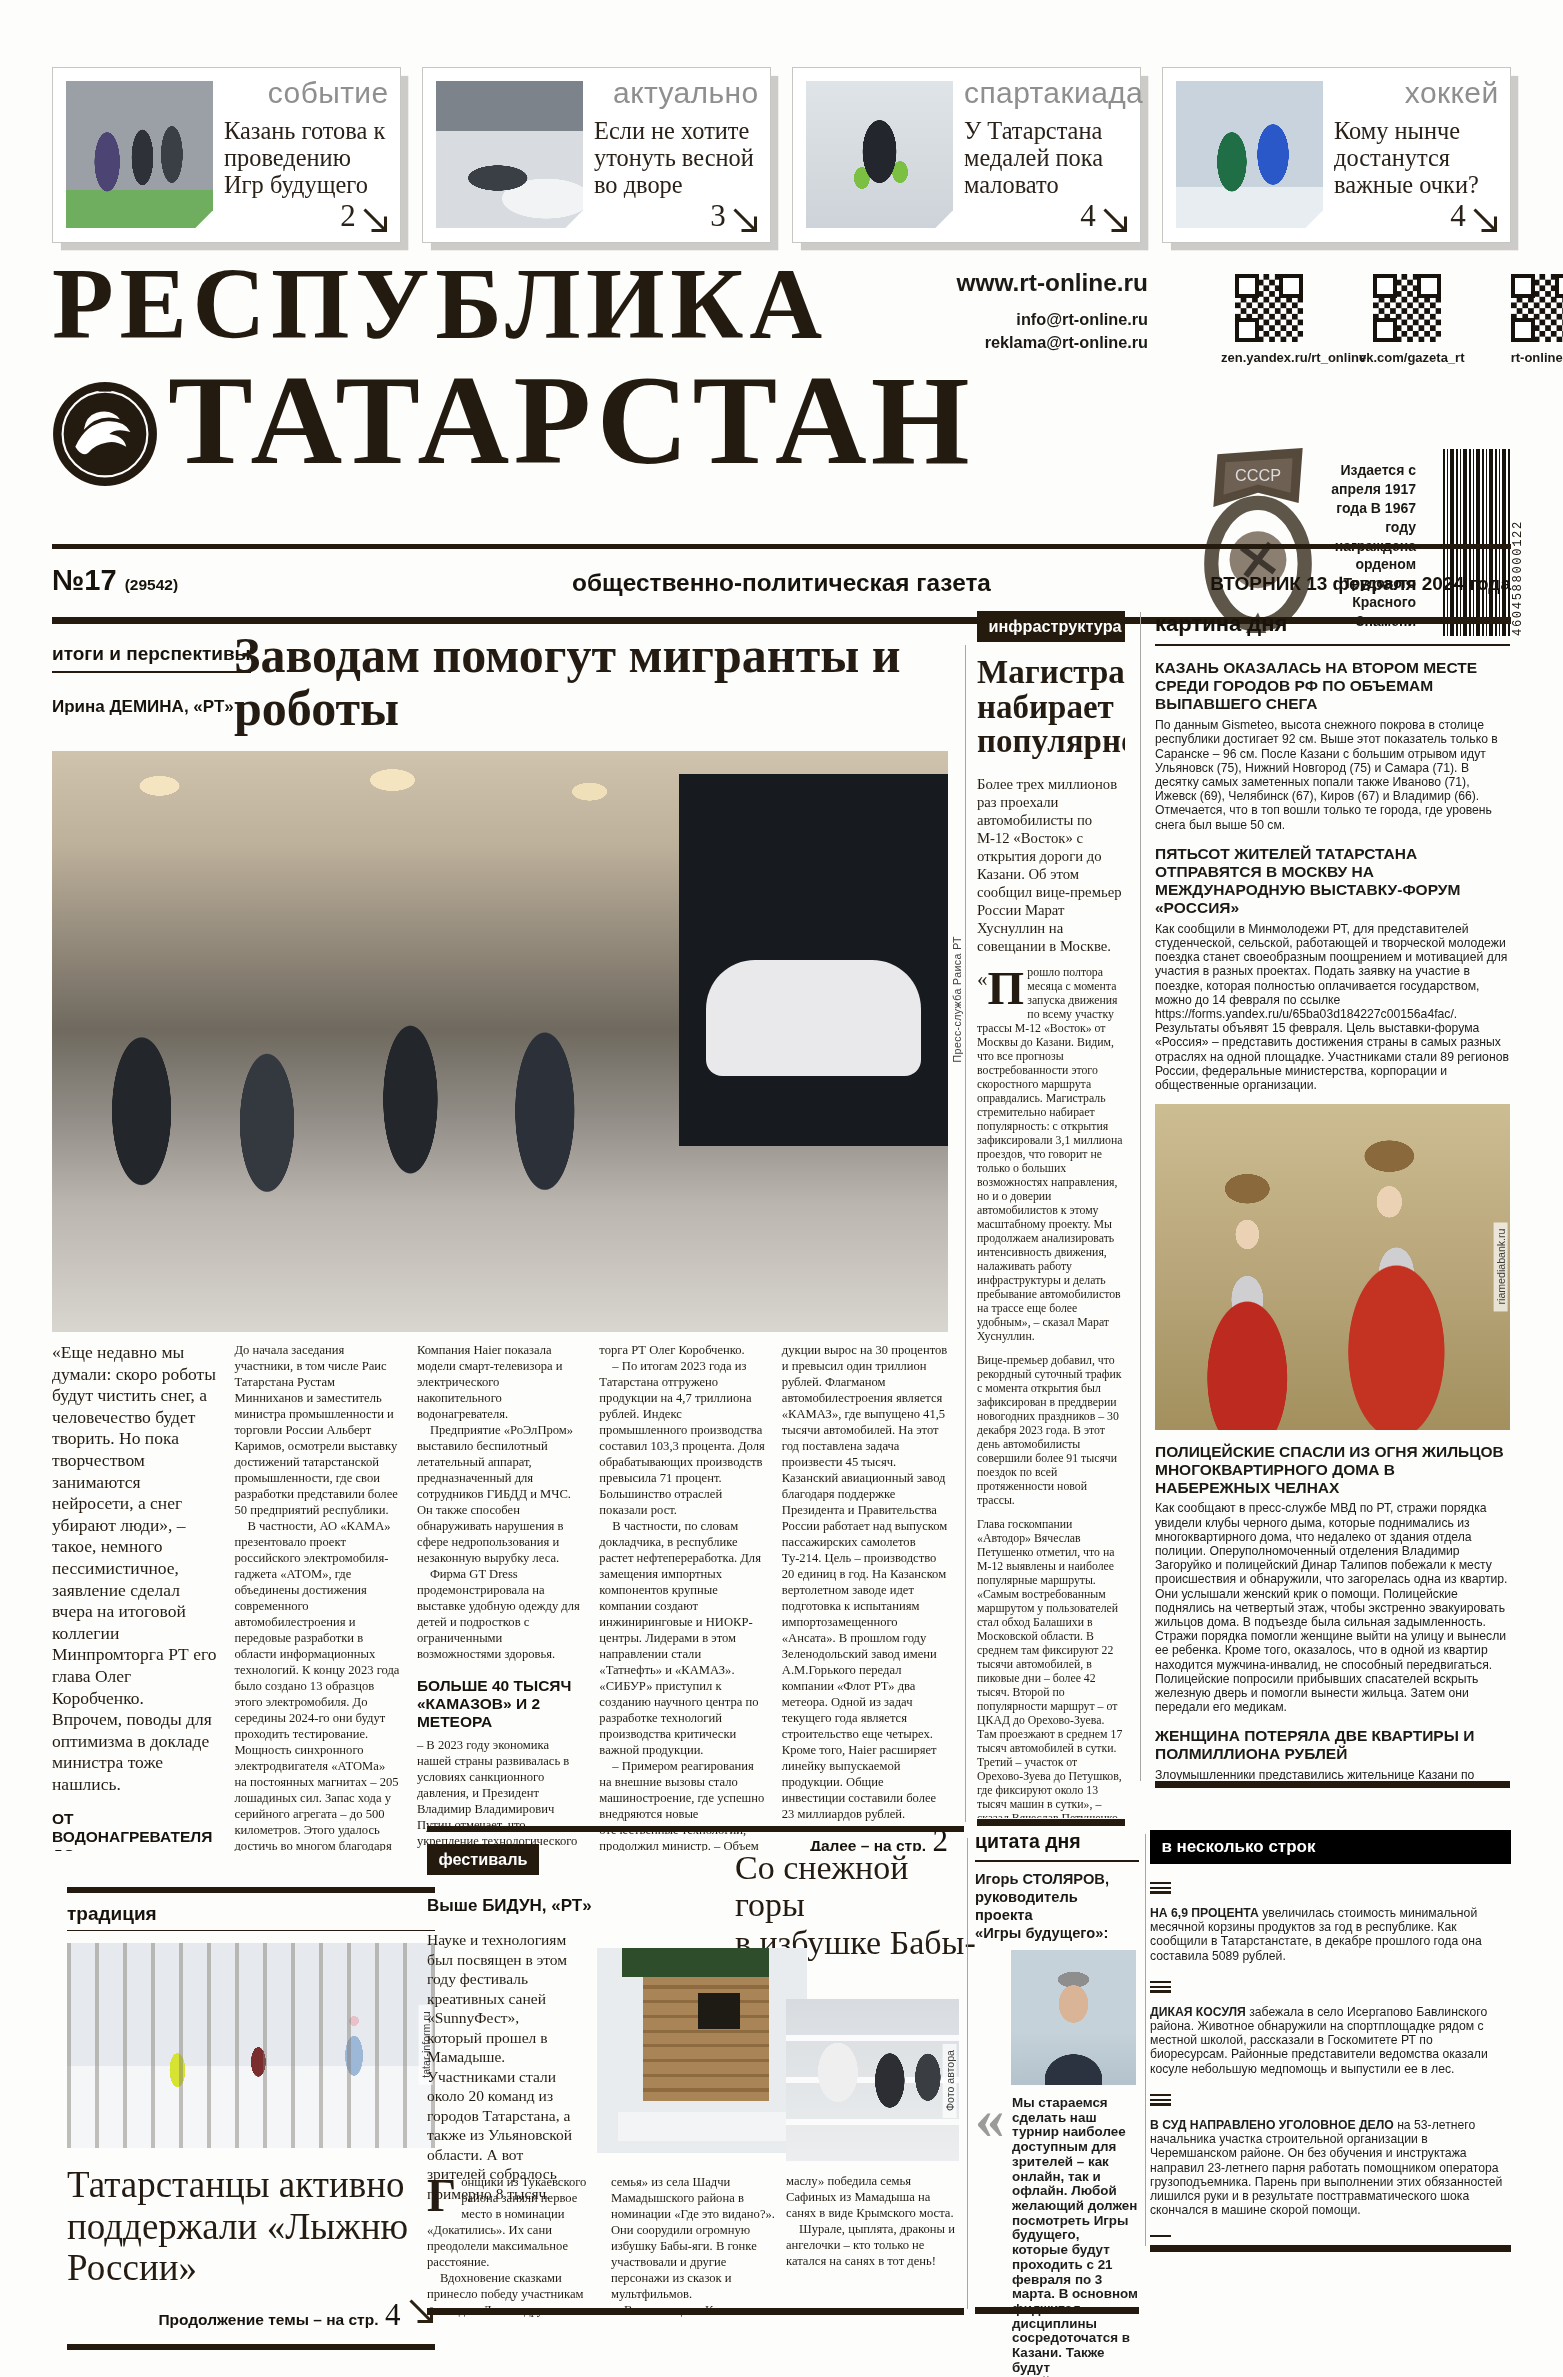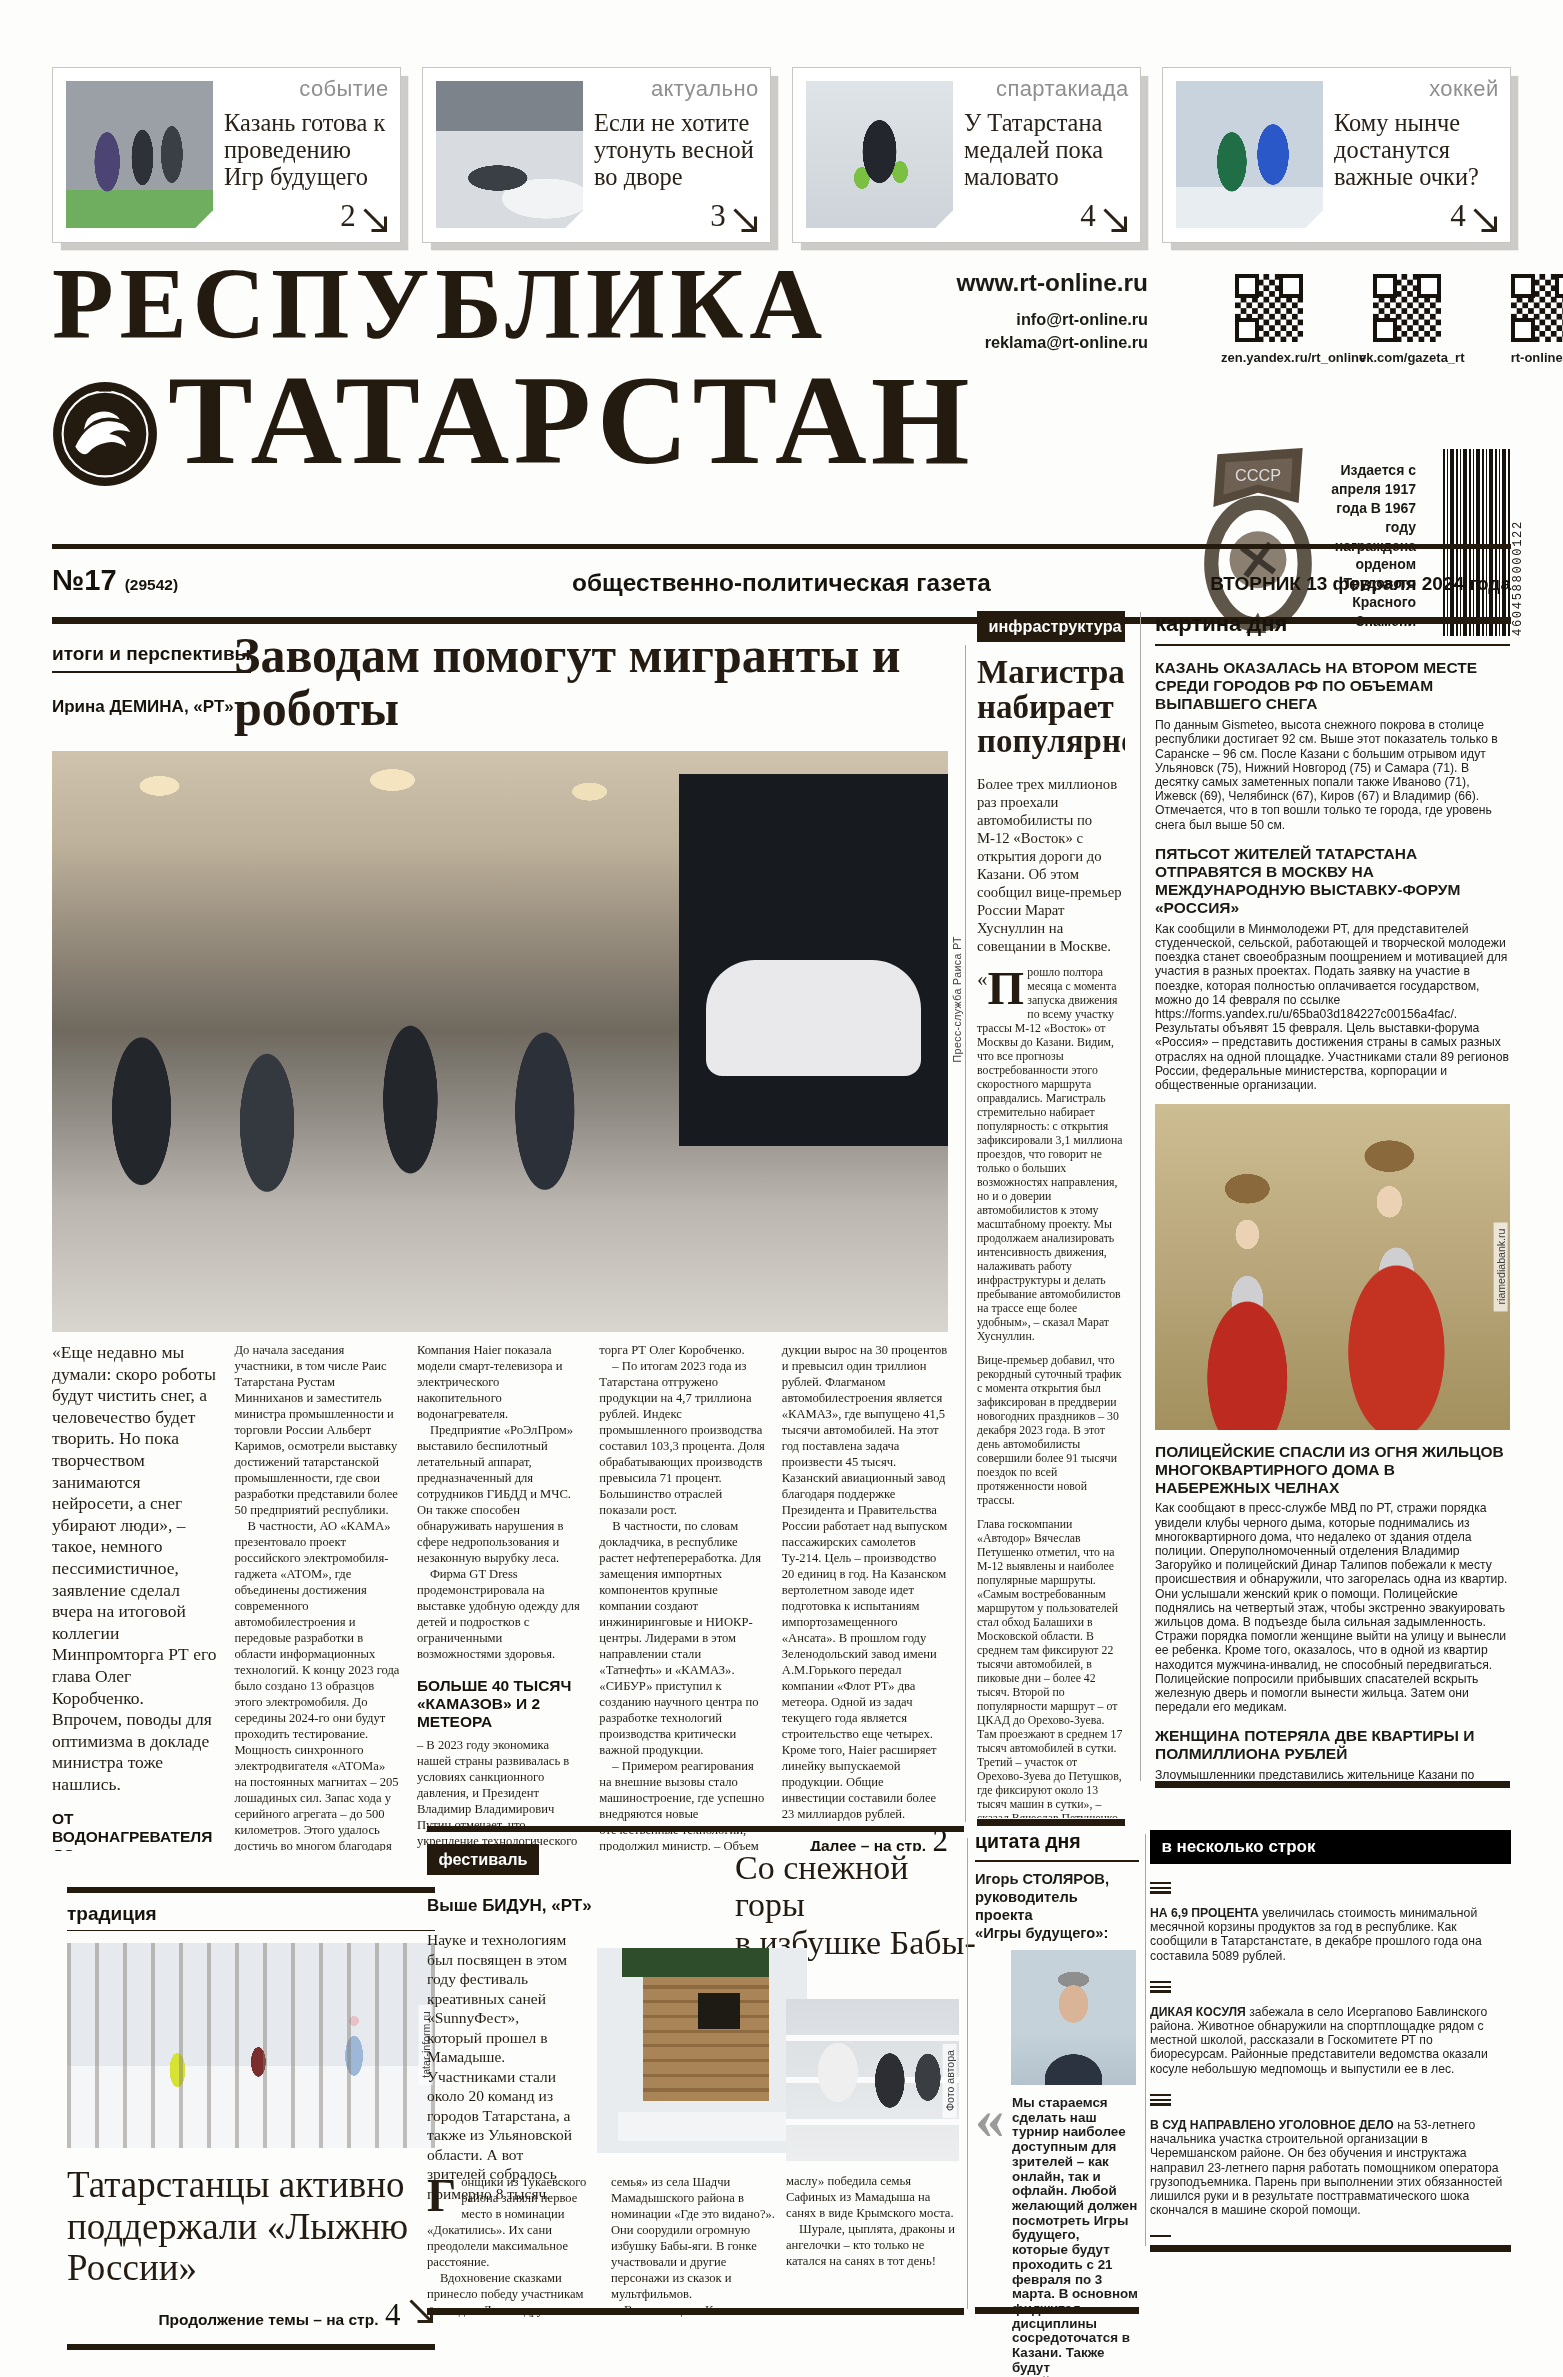--- a/index.html
+++ b/index.html
@@ -5,21 +5,21 @@
   html,body{margin:0;padding:0;background:#e9e6e0;}
   .page{position:relative;width:1563px;height:2377px;background:#fdfdfb;margin:0 auto;overflow:hidden;
         font-family:"Liberation Sans",sans-serif;color:#221d16;}
   .abs{position:absolute;}
   .serif{font-family:"Liberation Serif","DejaVu Serif",serif;}
   
   .teasers{position:absolute;left:52px;top:67px;width:1459px;display:flex;gap:21px;}
   .card{flex:1;height:174px;background:#fff;border:0.8px solid #c6c6c2;box-shadow:8.1px 8.1px 0 -0.8px #cccbc7;position:relative;}
   .tphoto{position:absolute;left:13px;top:13px;width:147px;height:147px;clip-path:polygon(0 0,100% 0,100% 88%,88% 100%,0 100%);}
   .tbody{position:absolute;left:171px;right:11.4px;top:8.1px;bottom:8.1px;}
-  .tlabel{text-align:right;font-size:22px;color:#8f8f8f;letter-spacing:0.4px;}
+  .tlabel{text-align:right;font-size:30px;color:#8f8f8f;letter-spacing:0.4px;}
   .ttitle{font-family:"Liberation Serif","DejaVu Serif",serif;font-weight:400;font-size:24.4px;line-height:1.12;color:#2a2118;margin:6.5px 0 0;}
   .tpage{position:absolute;right:0;bottom:0;display:flex;align-items:flex-end;gap:4.9px;font-family:"Liberation Serif",serif;font-size:31px;color:#2a2118;}
   .arrow{width:28px;height:28px;}
   .arrow path{stroke:#2a2113;stroke-width:2.6;fill:none;}
   
   .pt1{background:radial-gradient(21px 49px at 28% 55%,#4c4473 0 60%,transparent 61%),radial-gradient(18px 46px at 52% 52%,#2e3138 0 60%,transparent 61%),radial-gradient(18px 47px at 72% 50%,#3a3f46 0 60%,transparent 61%),linear-gradient(180deg,#9aa0a6 0 74%,#6fae5e 74% 100%);}
   .pt2{background:radial-gradient(49px 21px at 42% 66%,#3a3f45 0 60%,transparent 61%),radial-gradient(73px 33px at 75% 80%,#f2f3f4 0 60%,transparent 61%),linear-gradient(180deg,#7d838b 0 34%,#d8dce0 34% 100%);}
   .pt3{background:radial-gradient(28px 52px at 50% 48%,#23262c 0 60%,transparent 61%),radial-gradient(13px 18px at 38% 66%,#7cc043 0 60%,transparent 61%),radial-gradient(13px 18px at 64% 62%,#7cc043 0 60%,transparent 61%),linear-gradient(180deg,#dfe4e8,#cdd3d8);}
   .pt4{background:radial-gradient(24.4px 49px at 38% 55%,#1f6e46 0 60%,transparent 61%),radial-gradient(26px 50px at 66% 50%,#2b58c9 0 60%,transparent 61%),linear-gradient(180deg,#c8d3de 0 72%,#e8edf2 72% 100%);}
   

